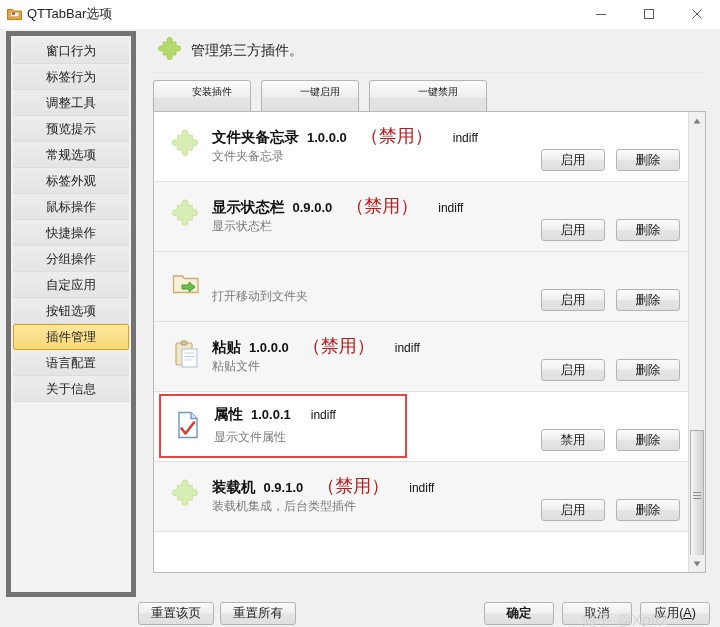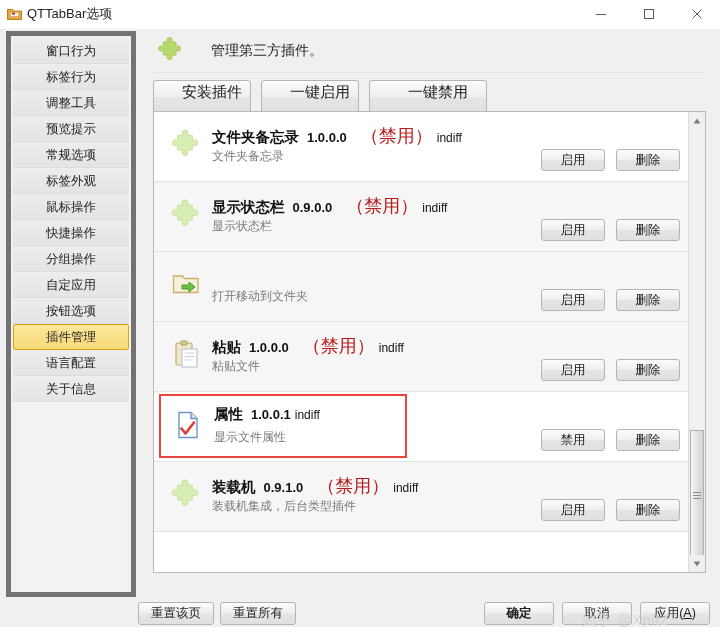--- a/index.html
+++ b/index.html
@@ -98,21 +98,21 @@
   }
   #panel-head {
     position: absolute;
     left: 0; top: 0;
     width: 569px; height: 40px;
     display: flex;
     align-items: center;
   }
   #panel-head .puz { margin-left: 12px; }
   #panel-title {
-    margin-left: 28px;
+    margin-left: 8px;
     font-size: 14px;
     color: #1f1f1f;
   }
   #panel-sep {
     position: absolute;
     left: 8px; top: 41px;
     width: 553px; height: 0;
     border-top: 1px solid #e6e6e6;
   }
 
@@ -121,21 +121,21 @@
     position: absolute;
     left: 8px; top: 49px;
     width: 553px; height: 24px;
   }
   .tbtn {
     position: absolute;
     top: 0;
     height: 35px;
     line-height: 21px;
     text-align: center;
-    font-size: 15px;
+    font-size: 10px;
     color: #1a1a1a;
     background: linear-gradient(#fbfbfb, #eeeeee 48%, #e4e4e4 52%, #e0e0e0);
     border: 1px solid #b4b4b4;
     border-radius: 3px;
     box-sizing: border-box;
     padding-left: 20px;
   }
   #tb-0 { left: 0px;   width: 98px; }
   #tb-1 { left: 108px; width: 98px; }
   #tb-2 { left: 216px; width: 118px; }
@@ -186,21 +186,21 @@
     margin-left: 8px;
   }
   .pstate {
     font-size: 18px;
     color: #b91c1c;
     margin-left: 14px;
   }
   .pauthor {
     font-size: 12px;
     color: #111111;
-    margin-left: 4px;
+    margin-left: 20px;
   }
   .pdesc {
     position: absolute;
     left: 58px; top: 36px;
     font-size: 12px;
     color: #7a7a7a;
     white-space: nowrap;
   }
   .rbtn {
     position: absolute;

